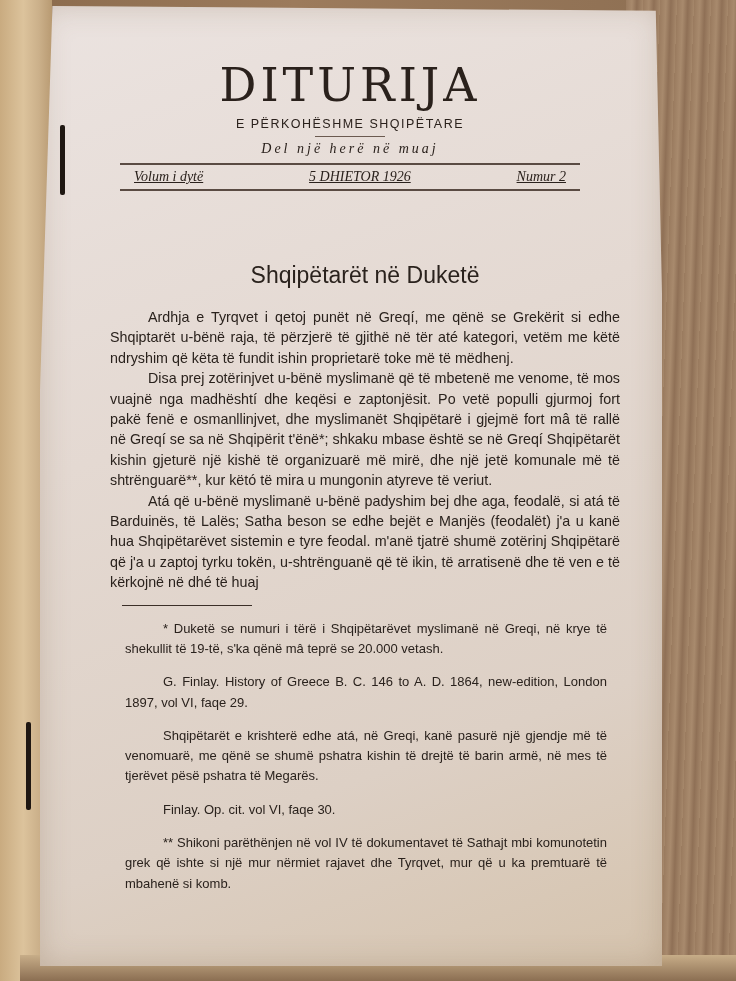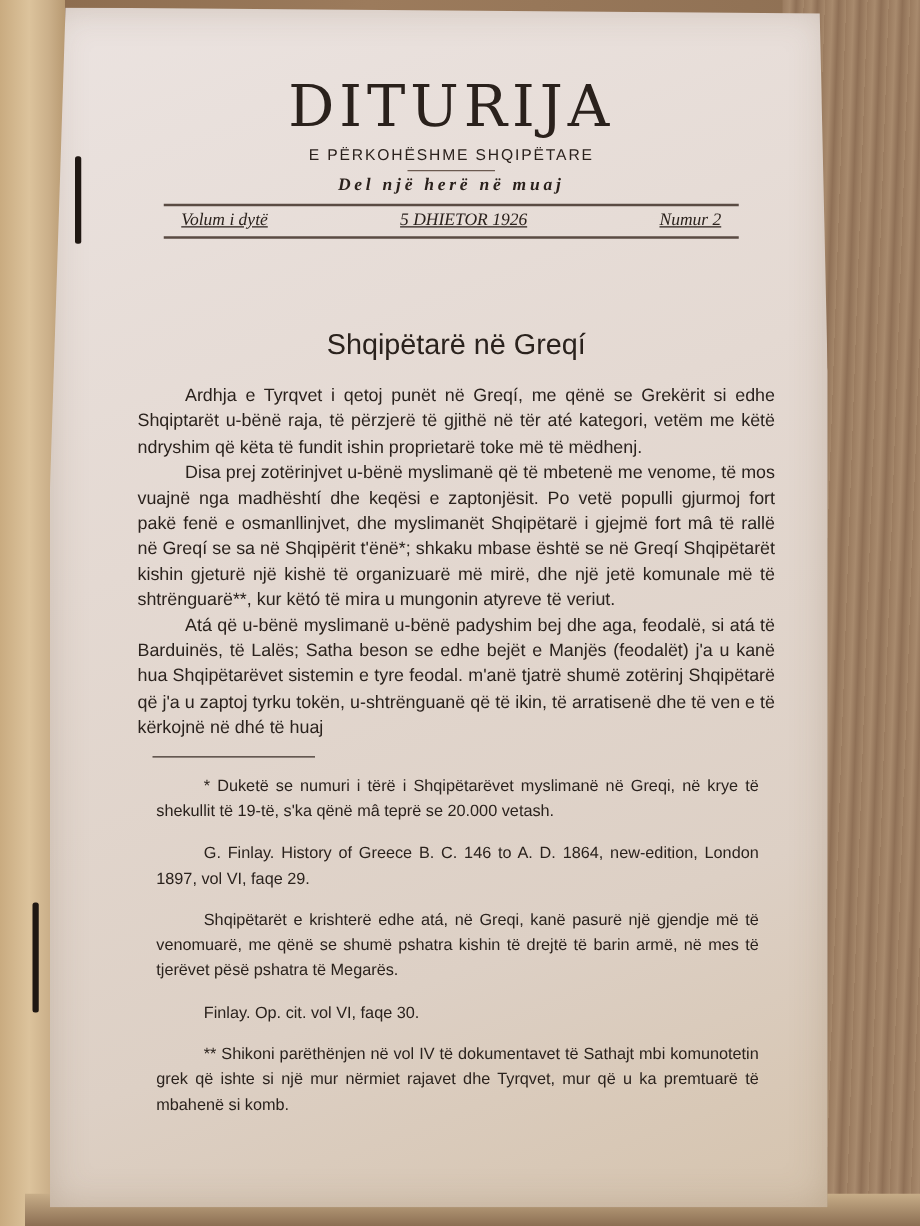--- a/index.html
+++ b/index.html
@@ -21,27 +21,27 @@
     background: linear-gradient(160deg, #ebe3e0 0%, #e4d9d2 40%, #ddd0c5 75%, #d5c3ad 100%);
     clip-path: polygon(2% 0, 99% 0.5%, 100% 30%, 107% 62%, 110% 90%, 110% 100%, 0 100%, 0 40%);
     box-shadow: inset 0 0 30px rgba(120,90,60,0.25);
   }
   .bottom-edge {
     position:absolute; left:20px; top:955px; width:716px; height:26px;
     background: linear-gradient(180deg, #c7ad88, #8b6e52);
   }
   .mark { position:absolute; background:#1f1712; border-radius:2px; }
 
-  .masthead { position:absolute; left:131px; top:55px; width:460px; text-align:center; color:#2a211c; }
+  .masthead { position:absolute; left:120px; top:55px; width:460px; text-align:center; color:#2a211c; }
   .title {
     font-family:"DejaVu Serif", serif; font-size:46px; letter-spacing:4px; font-weight:normal; line-height:60px;
   }
   .subtitle { font-size:12.5px; letter-spacing:1.5px; margin-top:2px; }
   .short-rule { width:70px; height:1px; background:#6b5a50; margin:5px auto 4px; }
-  .freq { font-family:"Liberation Serif", serif; font-style:italic; font-weight:bold; font-size:14px; letter-spacing:3px; }
+  .freq { font-family:"Liberation Serif", serif; font-style:italic; font-weight:normal; font-size:14px; letter-spacing:3px; }
   .rule { height:2px; background:#5a4b43; margin:4px 0; }
   .issue-row { display:flex; justify-content:space-between; padding:0 14px; font-family:"Liberation Serif", serif; font-style:italic; font-size:14px;text-decoration:underline; }
 
   .article { position:absolute; left:110px; top:262px; width:510px; color:#2a221d; }
   .art-title { font-family:"Liberation Sans", sans-serif; font-size:23px; text-align:center; }
   .art-sub { font-family:"Liberation Serif", serif; font-style:italic; font-size:12px; text-align:center; margin-top:8px; }
   .body { font-family:"Liberation Sans", sans-serif; font-size:14.3px; line-height:20.4px; margin-top:18px; text-align:justify; }
   .body p { margin:0; text-indent:38px; }
   .fn-rule { width:130px; height:1px; background:#3b2f28; margin:12px 0 10px 12px; }
   .fn { font-family:"Liberation Sans", sans-serif; font-size:13px; line-height:20.3px; text-align:justify; padding-left:2px; }
@@ -66,21 +66,21 @@
   <div class="rule" style="margin-top:6px;"></div>
   <div class="issue-row">
     <span>Volum i dytë</span>
     <span>5 DHIETOR 1926</span>
     <span>Numur 2</span>
   </div>
   <div class="rule"></div>
 </div>
 
 <div class="article">
-  <div class="art-title">Shqipëtarë në Greqí</div>
+  <div class="art-title">Shqipëtarët në Duketë</div>
   <div class="body">
     <p>Ardhja e Tyrqvet i qetoj punët në Greqí, me qënë se Grekërit si edhe Shqiptarët u-bënë raja, të përzjerë të gjithë në tër até kategori, vetëm me këtë ndryshim që këta të fundit ishin proprietarë toke më të mëdhenj.</p>
     <p>Disa prej zotërinjvet u-bënë myslimanë që të mbetenë me venome, të mos vuajnë nga madhështí dhe keqësi e zaptonjësit. Po vetë populli gjurmoj fort pakë fenë e osmanllinjvet, dhe myslimanët Shqipëtarë i gjejmë fort mâ të rallë në Greqí se sa në Shqipërit t'ënë*; shkaku mbase është se në Greqí Shqipëtarët kishin gjeturë një kishë të organizuarë më mirë, dhe një jetë komunale më të shtrënguarë**, kur këtó të mira u mungonin atyreve të veriut.</p>
     <p>Atá që u-bënë myslimanë u-bënë padyshim bej dhe aga, feodalë, si atá të Barduinës, të Lalës; Satha beson se edhe bejët e Manjës (feodalët) j'a u kanë hua Shqipëtarëvet sistemin e tyre feodal. m'anë tjatrë shumë zotërinj Shqipëtarë që j'a u zaptoj tyrku tokën, u-shtrënguanë që të ikin, të arratisenë dhe të ven e të kërkojnë në dhé të huaj</p>
   </div>
   <div class="fn-rule"></div>
   <div class="fn">
     <p>* Duketë se numuri i tërë i Shqipëtarëvet myslimanë në Greqi, në krye të shekullit të 19-të, s'ka qënë mâ teprë se 20.000 vetash.</p>
     <p>G. Finlay. History of Greece B. C. 146 to A. D. 1864, new-edition, London 1897, vol VI, faqe 29.</p>
     <p>Shqipëtarët e krishterë edhe atá, në Greqi, kanë pasurë një gjendje më të venomuarë, me qënë se shumë pshatra kishin të drejtë të barin armë, në mes të tjerëvet pësë pshatra të Megarës.</p>

